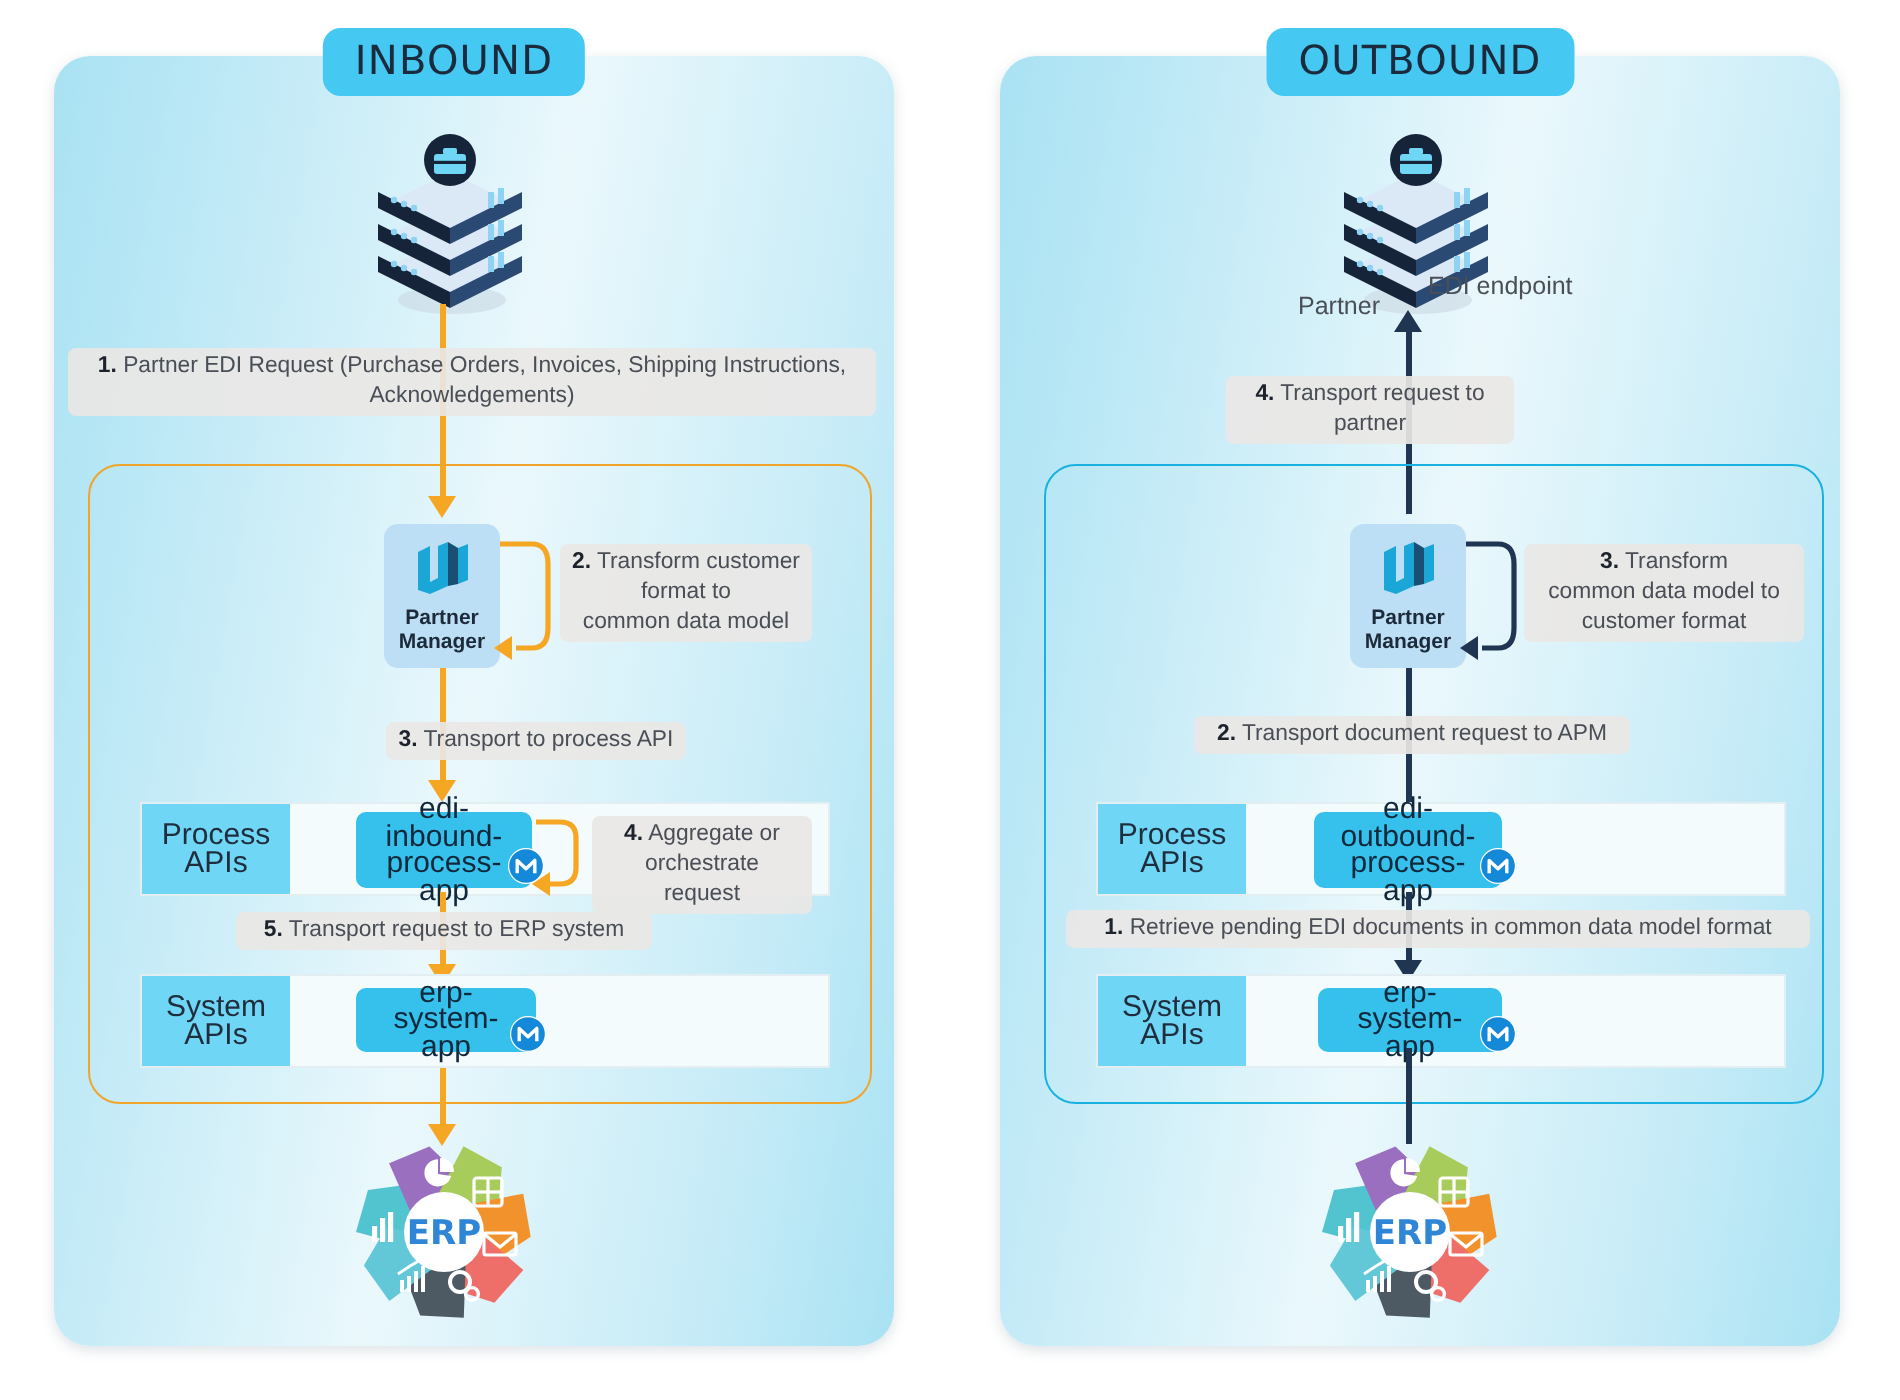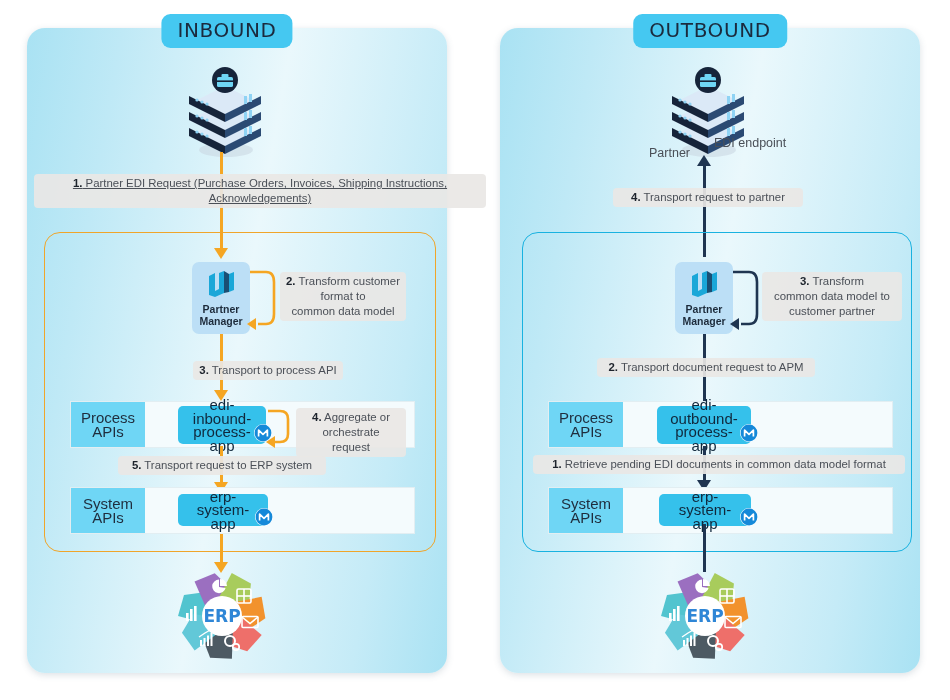--- a/index.html
+++ b/index.html
@@ -104,21 +104,21 @@
       <circle cx="43" cy="14" r="13" fill="#16243a"></circle>
       <rect x="35" y="11" width="16" height="10" rx="1.6" fill="#6fd6f5"></rect>
       <rect x="39.5" y="8" width="7" height="3.4" rx="1" fill="#6fd6f5"></rect>
       <rect x="35" y="14.4" width="16" height="1.6" fill="#16243a"></rect>
     </g>
   </svg>
 </div>
 
 <div class="vline" style="left:220px;top:152px;height:104px;"></div>
 <div class="ahead down" style="left:214.2px;top:248px;"></div>
-<div class="step" style="left:34px;top:174px;width:452px;text-decoration:underline;"><b>1.</b><span> Partner EDI Request (Purchase Orders, Invoices, Shipping Instructions,
+<div class="step" style="left:34px;top:174px;width:404px;"><b>1.</b><span> Partner EDI Request (Purchase Orders, Invoices, Shipping Instructions,
 Acknowledgements)</span></div>
 
 <div class="inner-box" style="left:44px;top:232px;width:390px;height:318px;"></div>
 
 <div class="pm-card" style="left:192px;top:262px;">
   <svg width="34" height="32" viewBox="0 0 34 32">
     <path d="M5 26 L5 7 L11 4 L11 22 L15 20 L15 4 L20 2 L20 24 L11 28 Z" fill="#1aa7d8"></path>
     <path d="M20 2 L25 5 L25 23 L20 24 Z" fill="#1a4f73"></path>
     <path d="M25 5 L30 3 L30 21 L25 23 Z" fill="#1aa7d8"></path>
   </svg>
@@ -275,42 +275,42 @@
     <rect x="35" y="11" width="16" height="10" rx="1.6" fill="#6fd6f5"></rect>
     <rect x="39.5" y="8" width="7" height="3.4" rx="1" fill="#6fd6f5"></rect>
     <rect x="35" y="14.4" width="16" height="1.6" fill="#16243a"></rect>
   </svg>
 </div>
 <div class="plain-label" style="left:649px;top:146px;">Partner</div>
 <div class="plain-label" style="left:714px;top:136px;">EDI endpoint</div>
 
 <div class="ahead up navy" style="left:697.2px;top:155px;"></div>
 <div class="vline navy" style="left:703px;top:165px;height:92px;"></div>
-<div class="step" style="left:613px;top:188px;width:190px;"><b>4.</b><span> Transport request to partner</span></div>
+<div class="step" style="left:613px;top:188px;width:144px;"><b>4.</b><span> Transport request to partner</span></div>
 
 <div class="inner-box cyan" style="left:522px;top:232px;width:388px;height:318px;"></div>
 
 <div class="pm-card" style="left:675px;top:262px;">
   <svg width="34" height="32" viewBox="0 0 34 32">
     <path d="M5 26 L5 7 L11 4 L11 22 L15 20 L15 4 L20 2 L20 24 L11 28 Z" fill="#1aa7d8"></path>
     <path d="M20 2 L25 5 L25 23 L20 24 Z" fill="#1a4f73"></path>
     <path d="M25 5 L30 3 L30 21 L25 23 Z" fill="#1aa7d8"></path>
   </svg>
   <div class="pm-label"><span>Partner</span><br><span>Manager</span></div>
 </div>
 
 <div class="loop" style="left:731px;top:268px;">
   <svg width="30" height="60" viewBox="0 0 30 60">
     <path d="M2 4 H18 Q26 4 26 14 V46 Q26 56 18 56 H10" fill="none" stroke="#1f3551" stroke-width="2.6"></path>
   </svg>
 </div>
 <div class="ahead left navy" style="left:730px;top:318px;"></div>
 <div class="step" style="left:762px;top:272px;width:140px;"><b>3.</b><span> Transform
 common data model to
-customer partner</span></div>
+customer format</span></div>
 
 <div class="vline navy" style="left:703px;top:334px;height:70px;"></div>
 <div class="step" style="left:597px;top:358px;width:218px;"><b>2.</b><span> Transport document request to APM</span></div>
 
 <div class="api-row" style="left:548px;top:401px;width:345px;">
   <div class="api-tag">
       <span style="white-space:pre-line">Process
 APIs</span>
     </div>
 </div>

